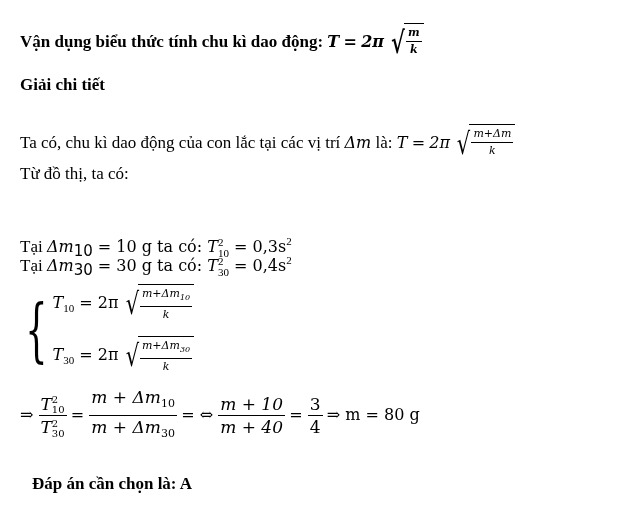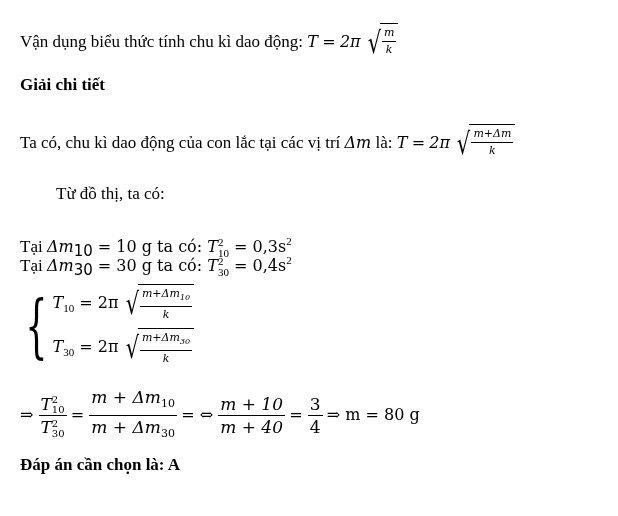--- a/index.html
+++ b/index.html
@@ -18,26 +18,26 @@
   .sqrt .rad { font-family: "DejaVu Serif", serif; font-size: 30px; line-height: 40px; transform: scaleX(0.7); margin-right: -4px; }
   .sqrt .under { border-top: 1px solid #000; padding: 1px 2px 0 2px; }
   .frac { display: inline-flex; flex-direction: column; align-items: center; vertical-align: middle; }
   .frac .n { border-bottom: 1px solid #000; padding: 0 2px; line-height: 16px; }
   .frac .d { padding: 0 2px; line-height: 16px; }
   .small { font-size: 11px; }
   .bigfrac .n, .bigfrac .d { line-height: 22px; font-size: 17px; }
   sub, sup { font-size: 11px; }
   .brace-block { display: inline-flex; align-items: center; vertical-align: middle; }
   .brace { font-size: 70px; font-family: "DejaVu Serif", serif; line-height: 70px; transform: scaleX(0.5); margin: 0 -6px; }
-  .rows { display: flex; flex-direction: column; gap: 4px; }
+  .rows { display: flex; flex-direction: column; gap: 12px; }
 </style>
 </head>
 <body>
 
-<div class="line" style="top:23px;">
+<div class="line" style="top:23px;font-weight:bold;">
   <span>Vận dụng biểu thức tính chu kì dao động: </span>
   <span class="m">T</span>
   <span class="mr">=</span>
   <span class="m">2π</span>
   <span class="sqrt">
     <span class="rad">√</span>
     <span class="under">
       <span class="frac small m">
         <span class="n">m</span>
         <span class="d">k</span>
@@ -59,21 +59,21 @@
     <span class="rad">√</span>
     <span class="under">
       <span class="frac small m">
         <span class="n">m+Δm</span>
         <span class="d">k</span>
       </span>
     </span>
   </span>
 </div>
 
-<div class="line" style="top:184px;margin-left:36px;">Từ đồ thị, ta có:</div>
+<div class="line" style="top:164px;">Từ đồ thị, ta có:</div>
 
 <div class="line" style="top:212px;margin-top:19px;">
   <span>Tại </span><span class="m">Δm</span><sub class="num">10</sub><span class="mr"> = 10 g ta có: </span><span class="m">T</span><span class="inl" style="display:inline-flex;flex-direction:column;font-size:11px;line-height:11px;vertical-align:middle;">
       <span>2</span>
       <span>10</span>
     </span><span class="mr"> = 0,3s</span><sup>2</sup>
 </div>
 
 <div class="line" style="top:250px;">
   <span>Tại </span><span class="m">Δm</span><sub class="num">30</sub><span class="mr"> = 30 g ta có: </span><span class="m">T</span><span class="inl" style="display:inline-flex;flex-direction:column;font-size:11px;line-height:11px;vertical-align:middle;">
@@ -134,13 +134,13 @@
     <span class="d">m + 40</span>
   </span>
   <span class="mr"> = </span>
   <span class="frac bigfrac mr">
     <span class="n">3</span>
     <span class="d">4</span>
   </span>
   <span class="mr"> ⇒ m = 80 g</span>
 </div>
 
-<div class="line bold" style="top:455px;">Đáp án cần chọn là: A</div>
+<div class="line bold" style="top:474px;margin-left:12px;">Đáp án cần chọn là: A</div>
 
 </body></html>

